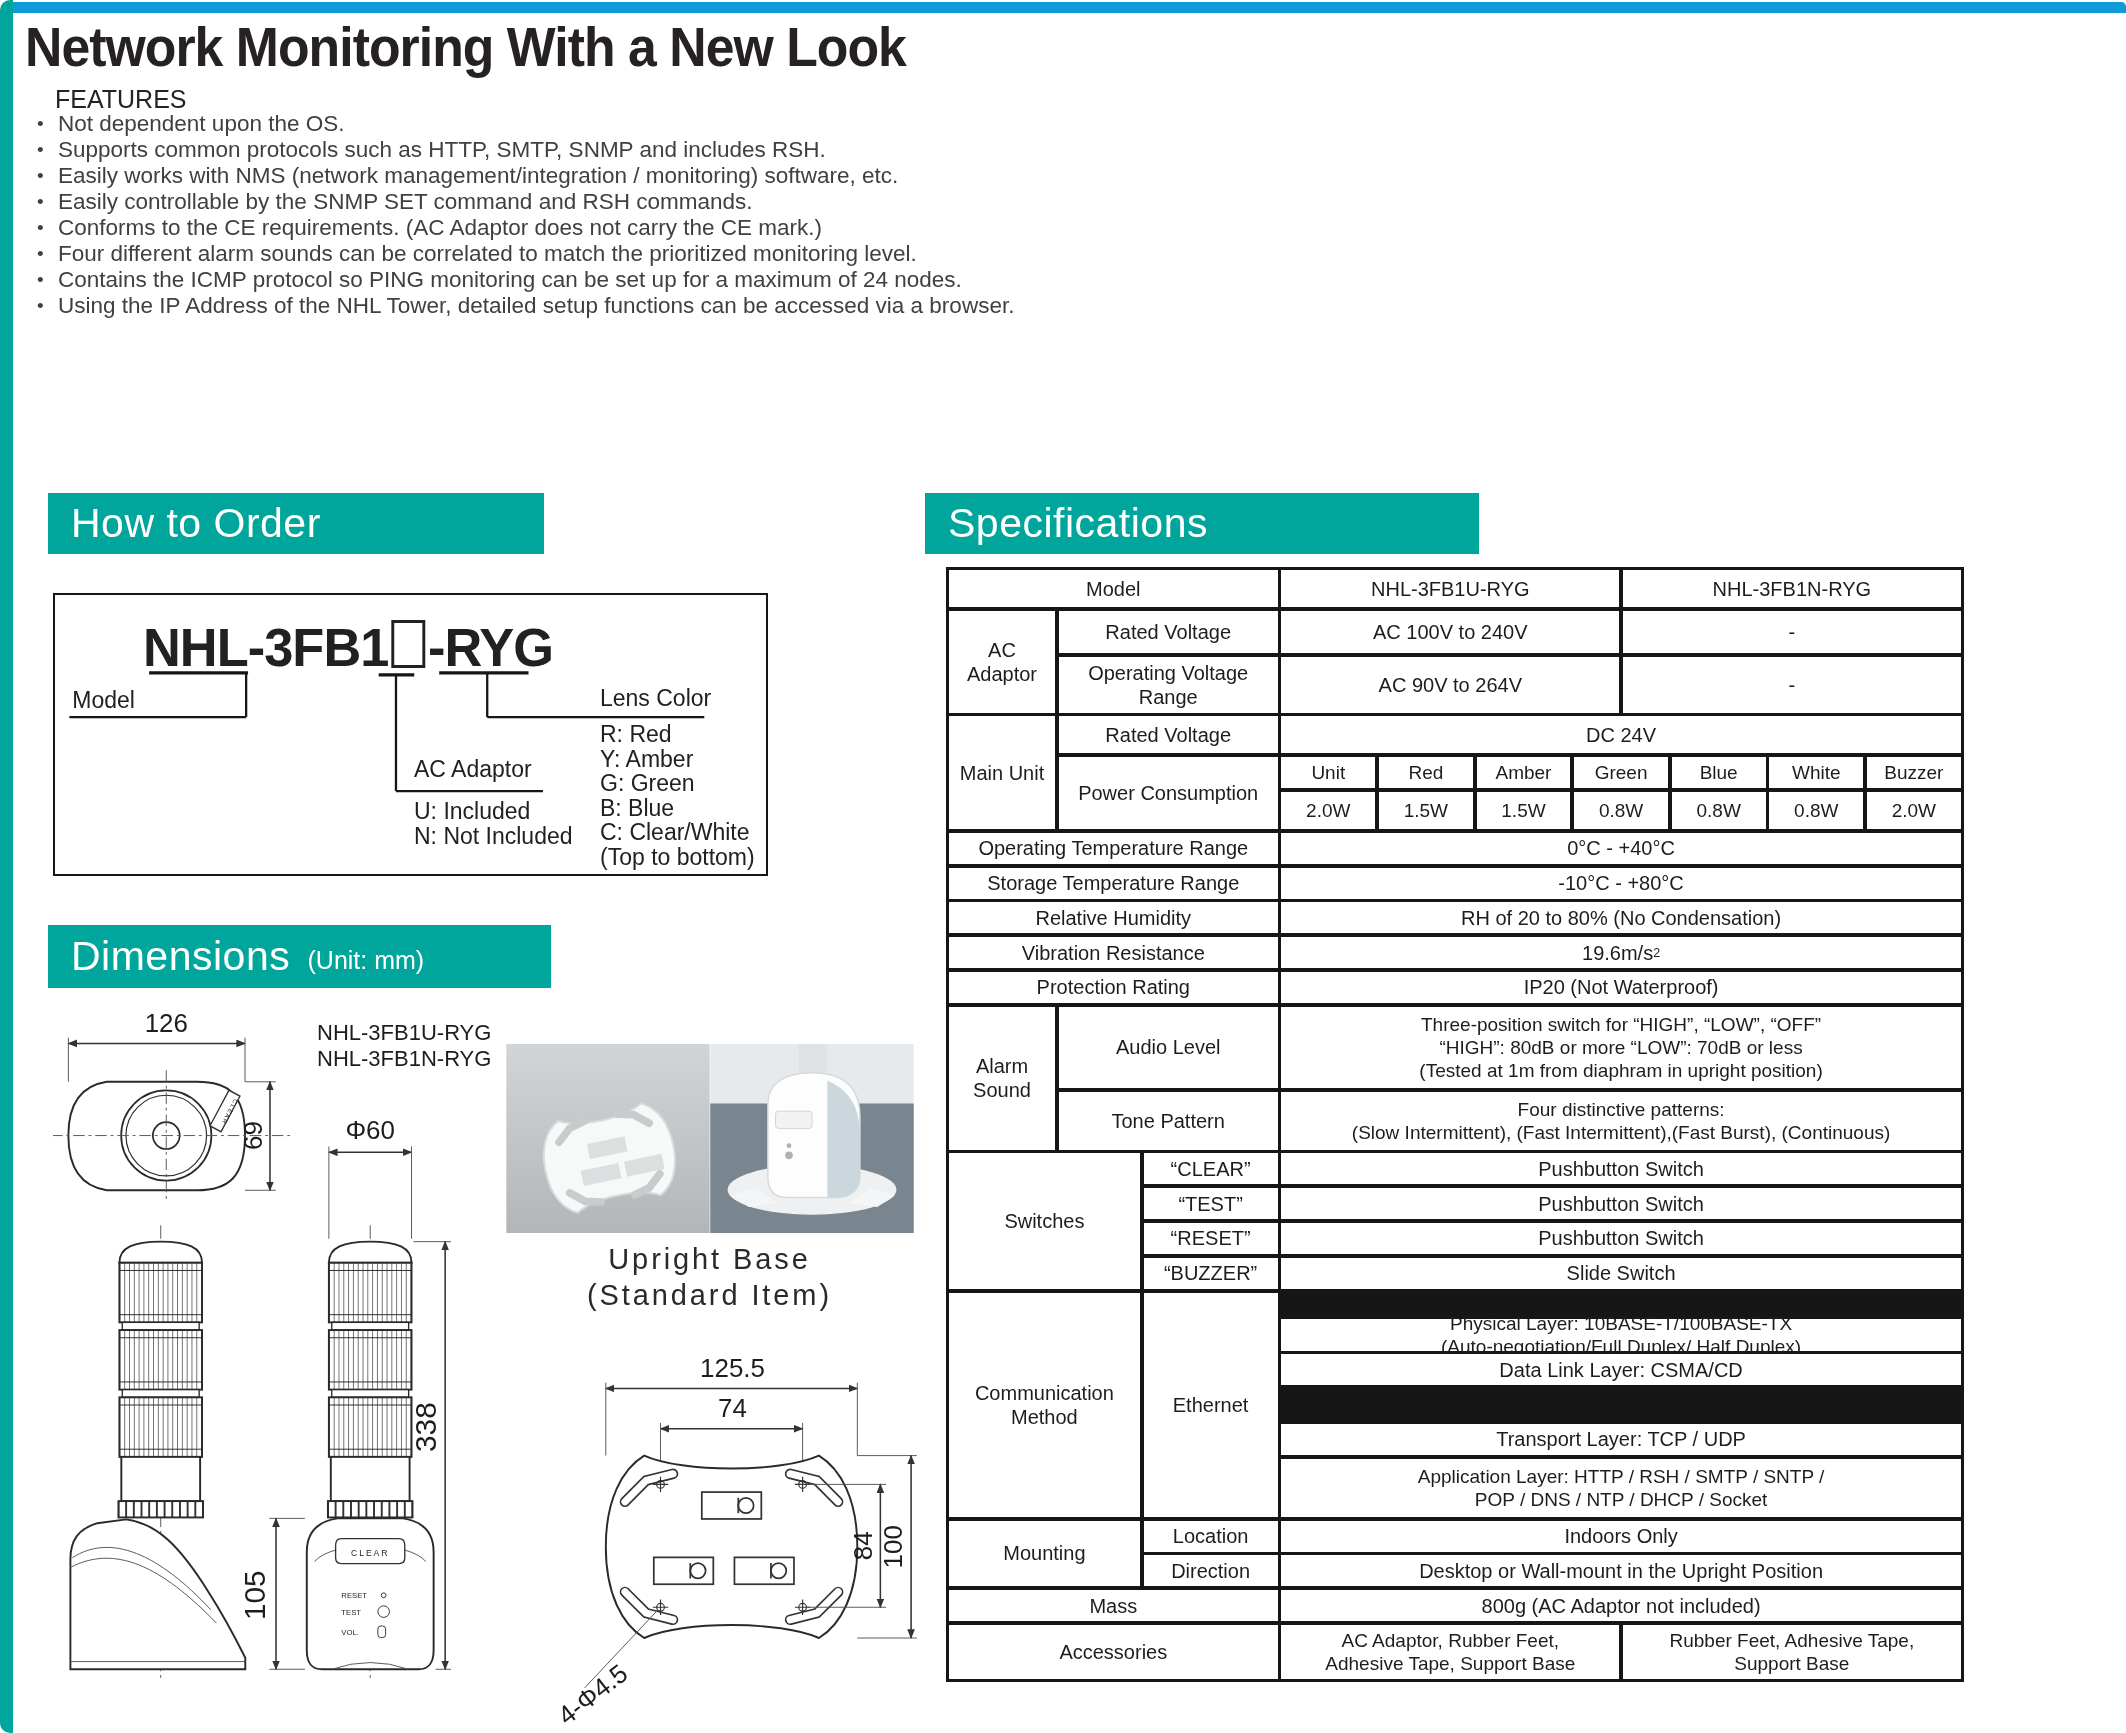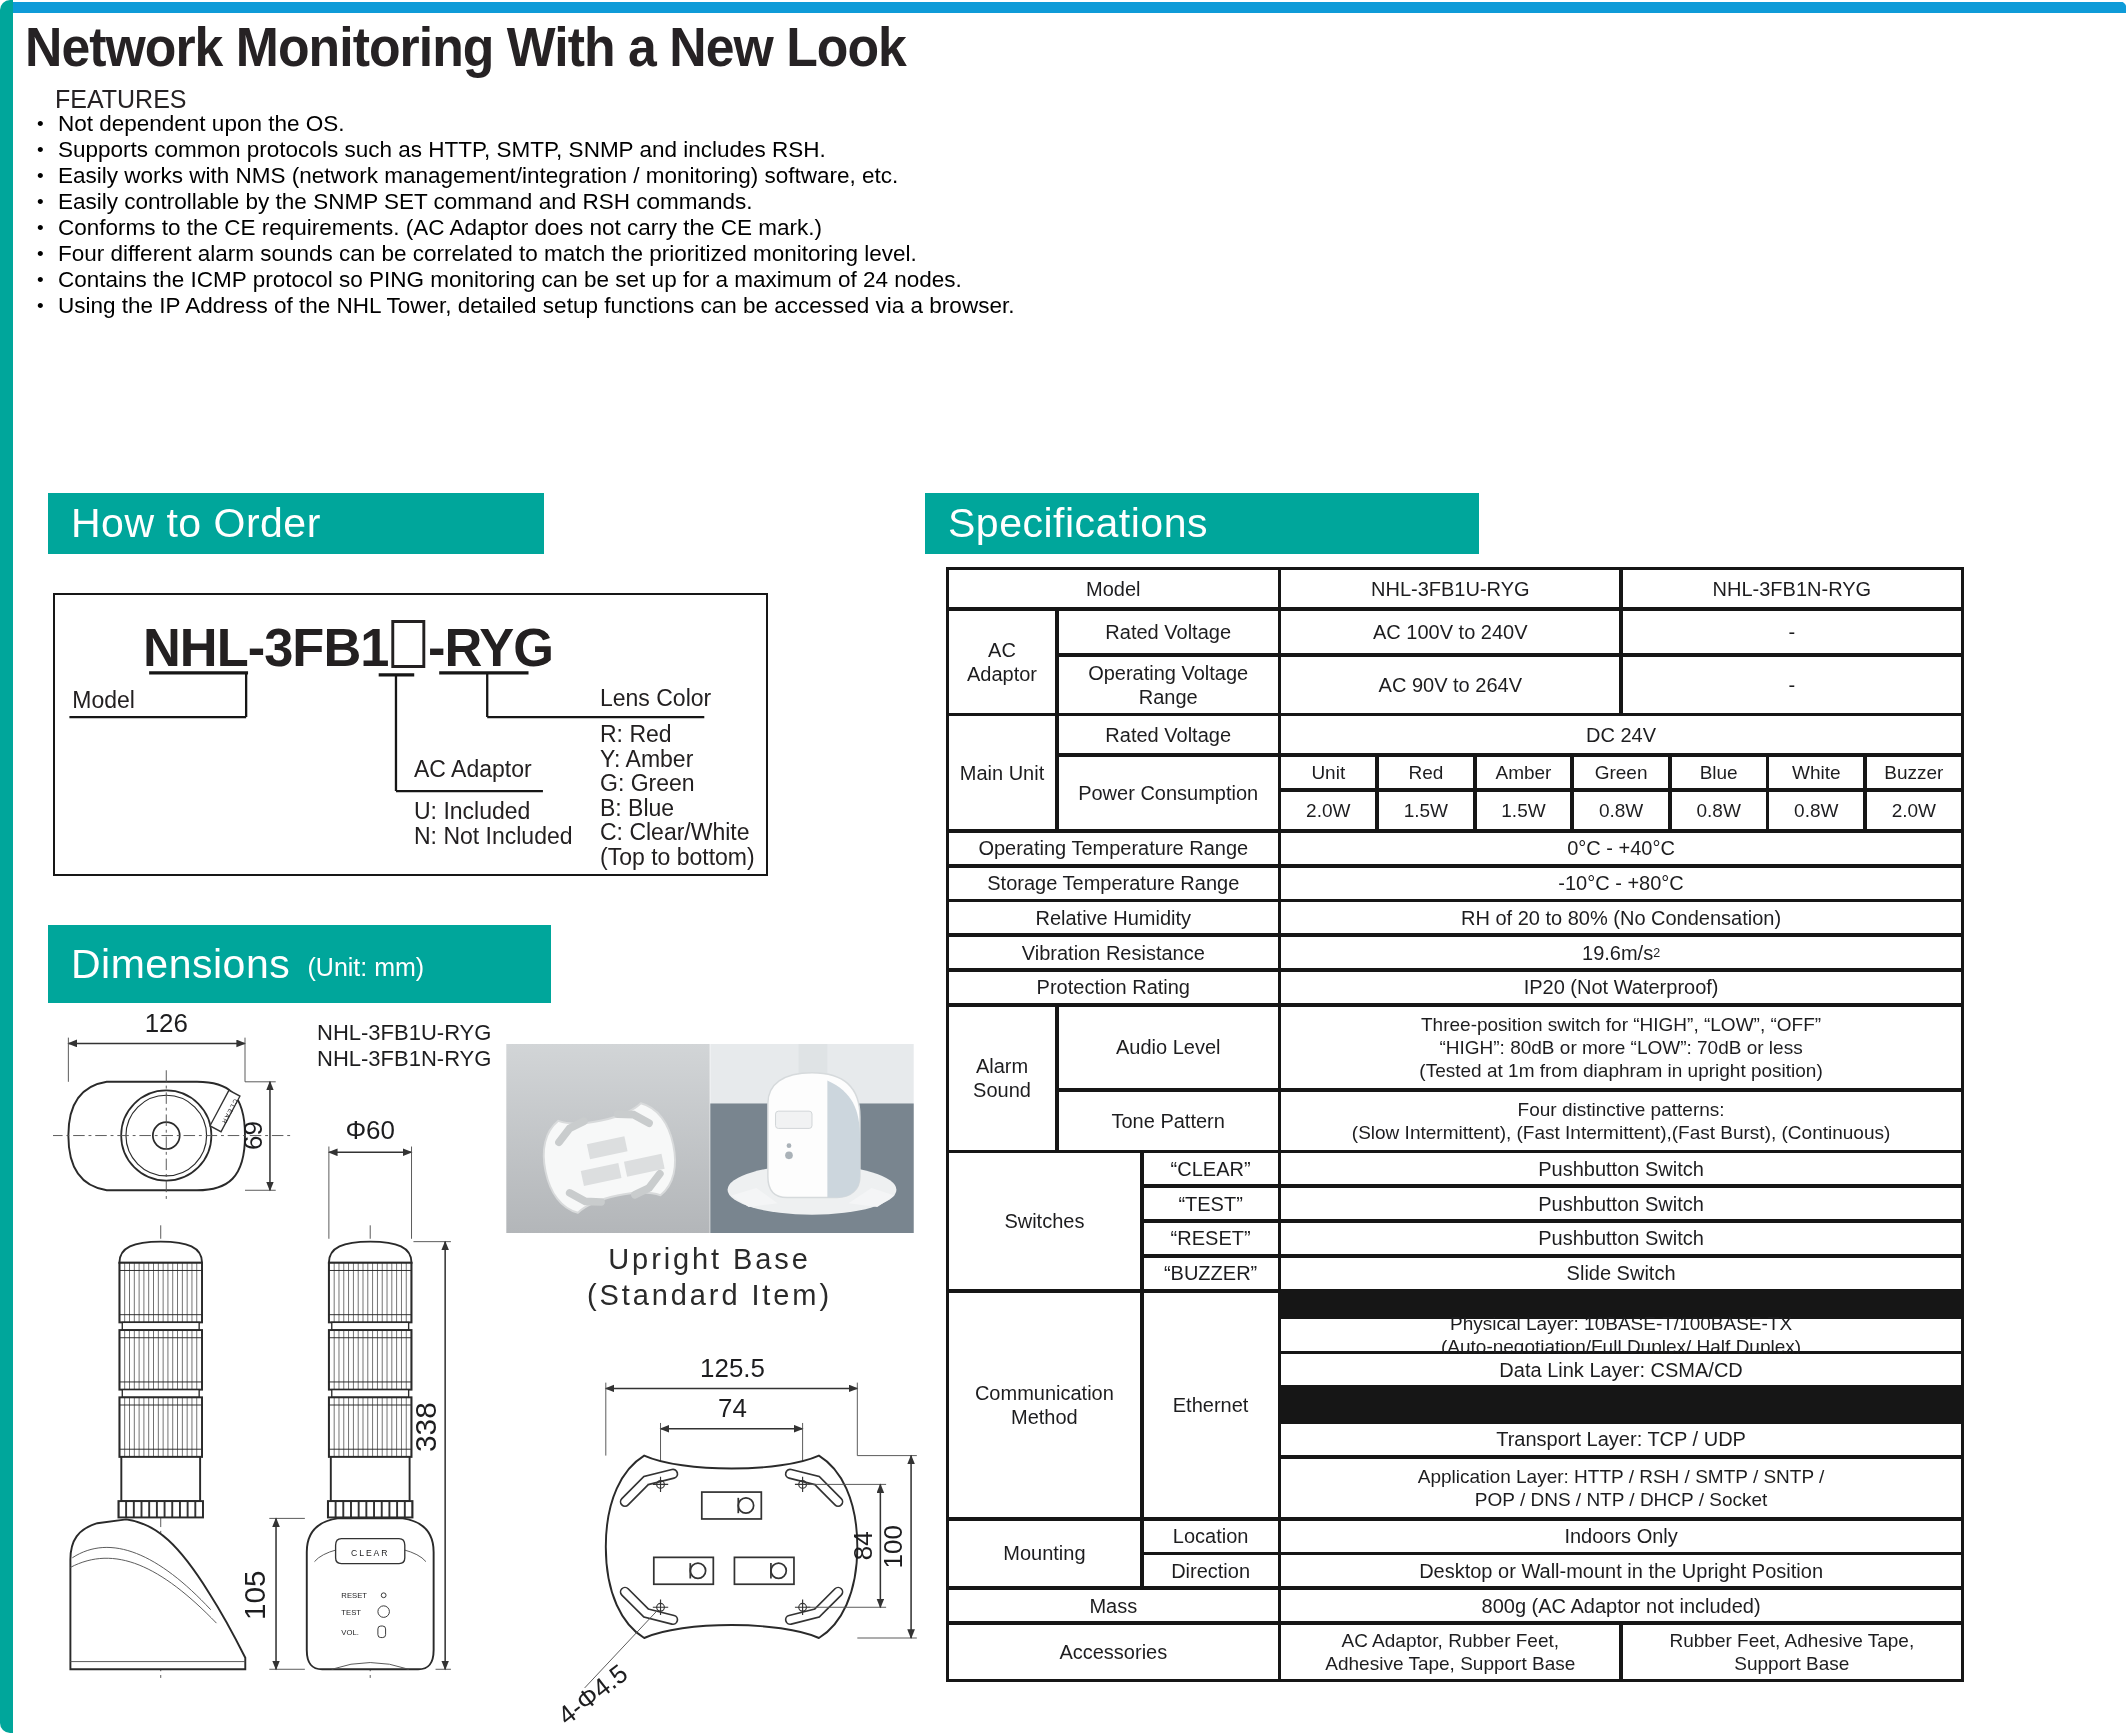--- a/index.html
+++ b/index.html
@@ -5,21 +5,21 @@
   html,body{margin:0;padding:0;background:#fff;}
   #page{position:relative;width:2127px;height:1733px;background:#fff;overflow:hidden;
         font-family:"Liberation Sans","DejaVu Sans",sans-serif;color:#1d1d1f;border-radius:10px;}
   .abs{position:absolute;}
   .bar-left{left:0;top:0;width:13.4px;height:1733px;background:#00a69b;}
   .bar-top{left:13.4px;top:1.9px;right:0;height:11.5px;background:#0e9bd8;}
   .title{left:25px;top:15.4px;font-size:55px;font-weight:bold;color:#262224;white-space:nowrap;
          transform:scaleX(.94);transform-origin:left top;letter-spacing:-1px;}
   .features-h{left:55px;top:85px;font-size:25px;color:#262224;}
   ul.features{left:35px;top:111px;margin:0;padding:0;list-style:none;}
-  ul.features li{position:relative;padding-left:23px;font-size:22.5px;line-height:26px;color:#000000;}
+  ul.features li{position:relative;padding-left:23px;font-size:22.5px;line-height:26px;color:#404040;}
   ul.features li::before{content:"•";position:absolute;left:1.9px;font-size:19px;}
   .teal-h{background:#00a69b;color:#fff;display:flex;align-items:center;padding-left:23px;}
   .teal-h .big{font-size:41px;letter-spacing:0.5px;}
   .teal-h .small{font-size:25px;margin-left:17.3px;margin-top:7.7px;}
   
   .obox{left:53px;top:593px;width:711px;height:279px;border:2.9px solid #161616;background:#fff;}
   .ocode{position:absolute;left:88px;top:21px;font-size:54px;font-weight:bold;letter-spacing:-1px;
          color:#232021;white-space:nowrap;transform:scaleX(.97);transform-origin:left top;}
   .obox-square{display:inline-block;width:29px;height:42px;border:3.8px solid #232021;margin:0 2.9px;vertical-align:-1.9px;}
   .olbl{position:absolute;font-size:23px;color:#232021;}
@@ -88,21 +88,21 @@
     <div class="oopt" style="left:545px;top:127px;">
       <div>R: Red</div>
       <div>Y: Amber</div>
       <div>G: Green</div>
       <div>B: Blue</div>
       <div>C: Clear/White</div>
       <div>(Top to bottom)</div>
     </div>
   </div>
 
-  <div class="abs teal-h" style="left:48px;top:925px;width:480px;height:78px;">
+  <div class="abs teal-h" style="left:48px;top:925px;width:480px;height:63px;">
     <span class="big">Dimensions</span>
     <span class="small">(Unit: mm)</span>
   </div>
 
   <div class="abs modelnames">
     <div>NHL-3FB1U-RYG</div>
     <div>NHL-3FB1N-RYG</div>
   </div>
 
   <svg class="abs" style="left:53px;top:999px;" width="240" height="204" viewBox="0 0 250 212">

